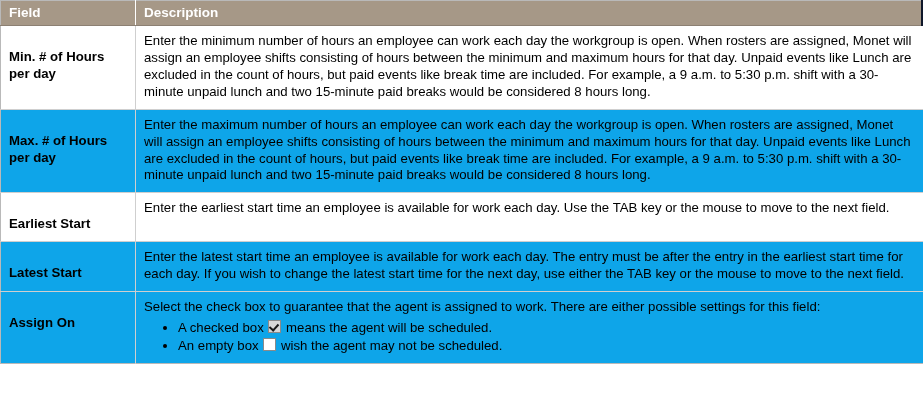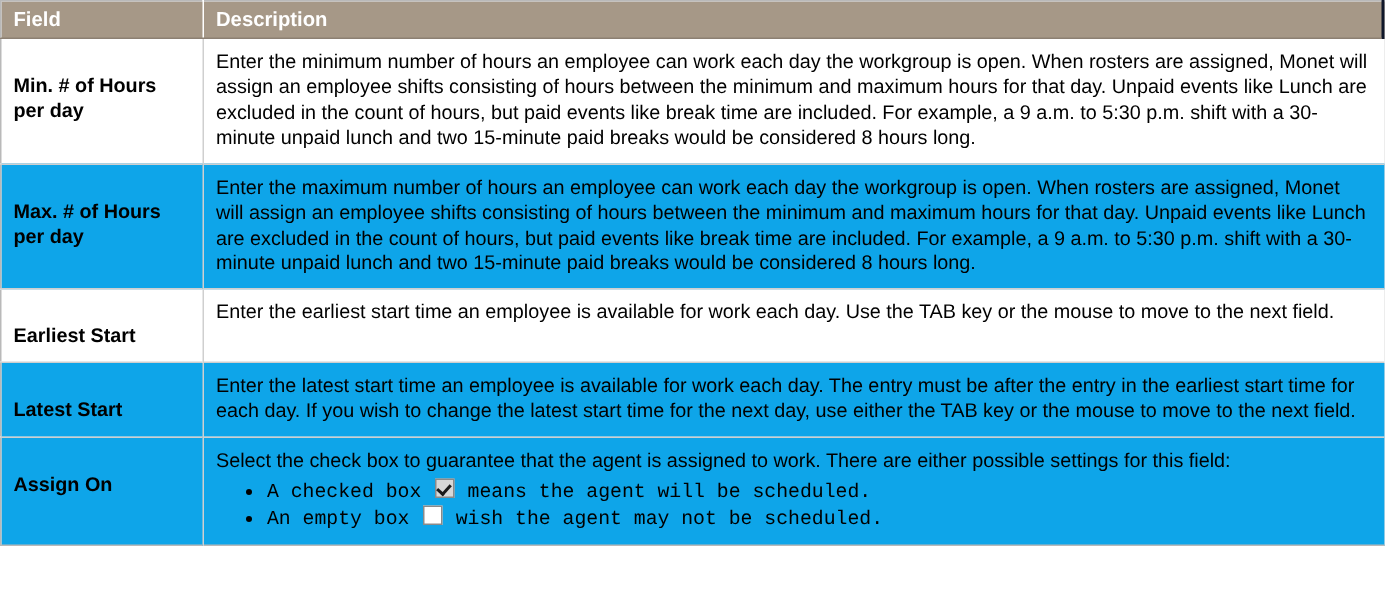--- a/index.html
+++ b/index.html
@@ -58,21 +58,20 @@
   .desc-text { margin: 0; }
 
   ul.assign-list {
     margin: 3px 0 0 0;
     padding-left: 34px;
     list-style-type: disc;
   }
   ul.assign-list li {
     margin: 1px 0;
     line-height: 1.3;
-    font-family: Liberation Mono, monospace;
   }
   .cb {
     display: inline-block;
     width: 11px;
     height: 11px;
     border: 1px solid #8a8a8a;
     background: #ffffff;
     vertical-align: -1px;
     position: relative;
     margin: 0 1px;

